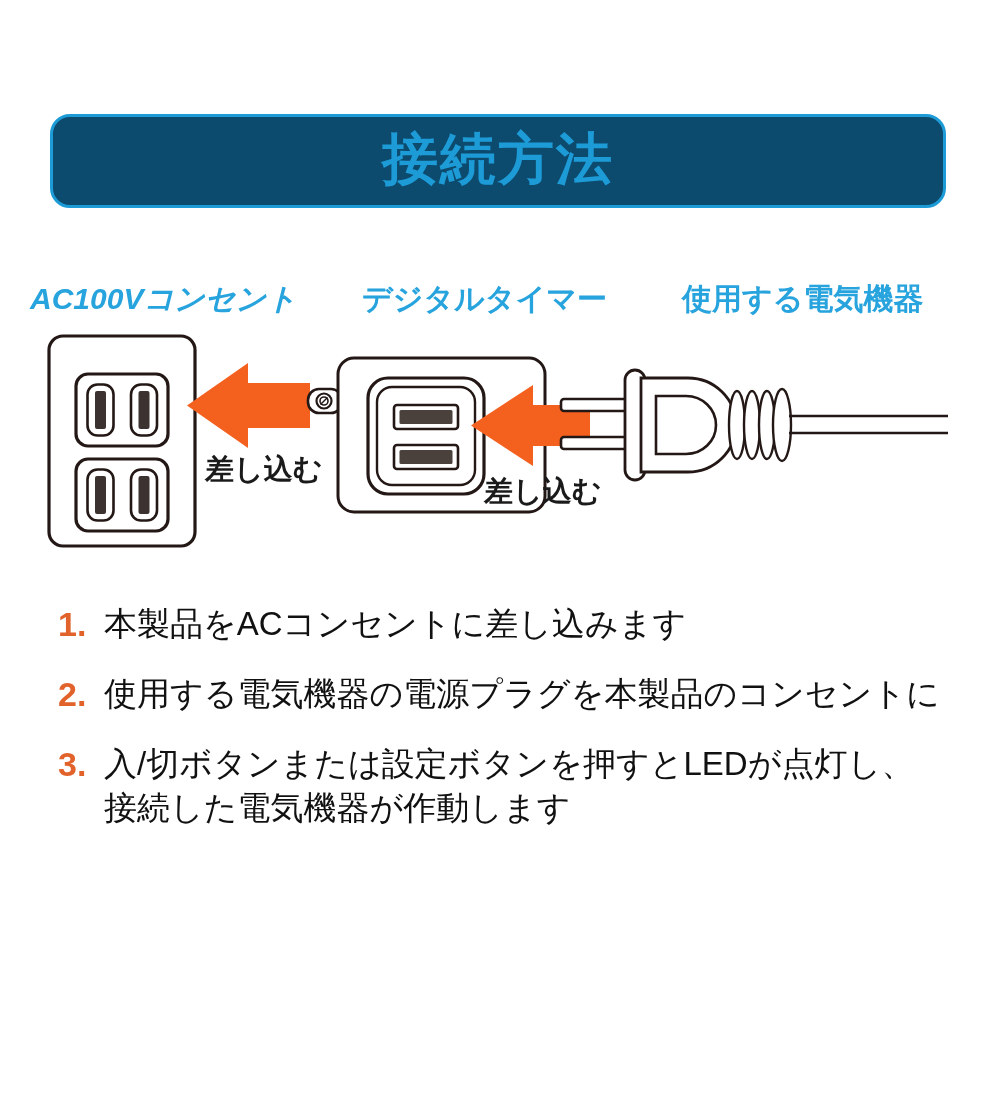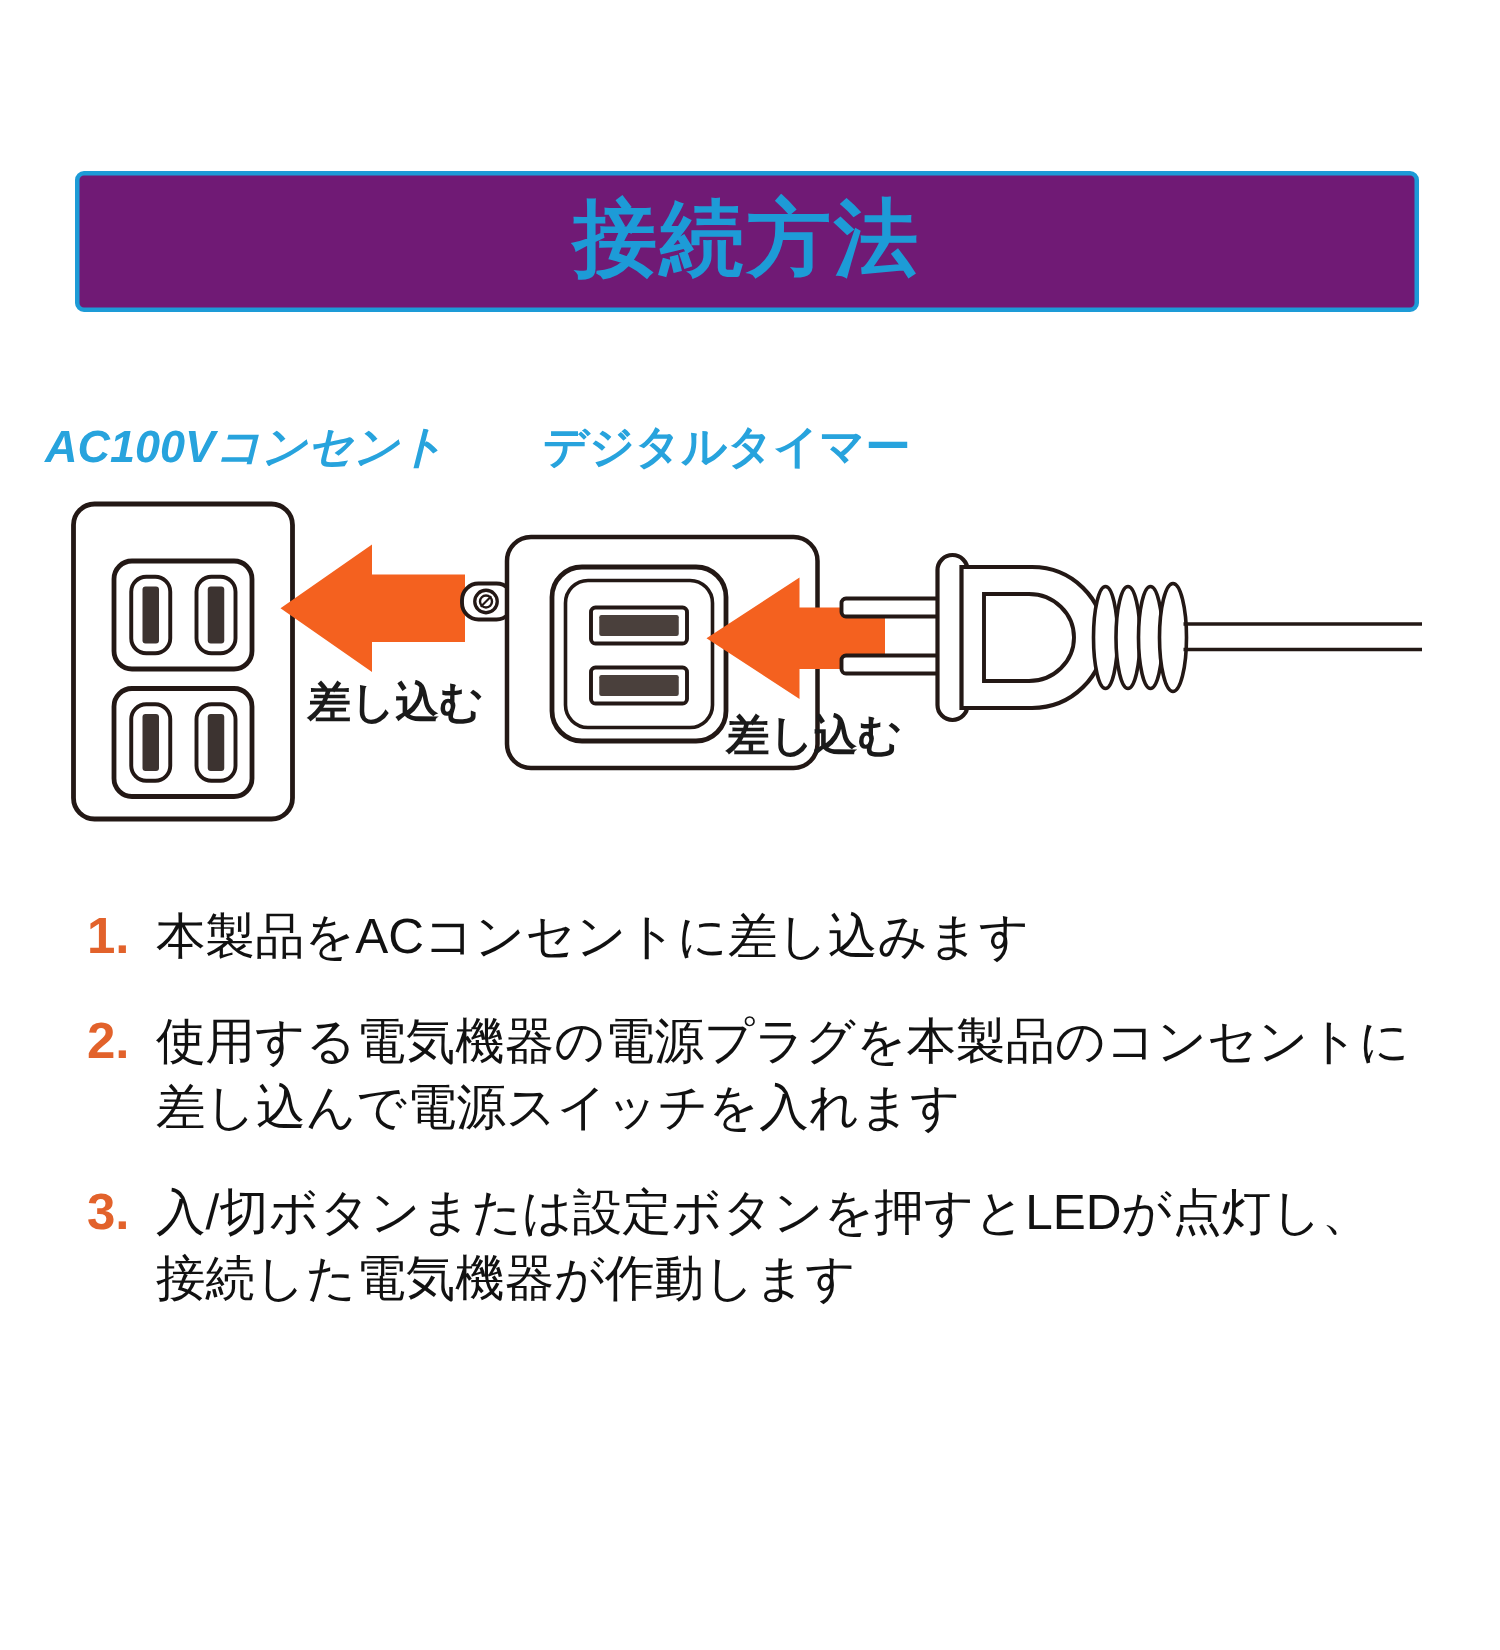--- a/index.html
+++ b/index.html
@@ -24,23 +24,23 @@
   }
 
   
   #title-banner {
     position: absolute;
     left: 50px;
     top: 114px;
     width: 896px;
     height: 94px;
     border: 3px solid #1d9bd7;
-    border-radius: 6px;
+    border-radius: 20px;
     box-sizing: border-box;
-    background: #701a75;
+    background: #0c4a6e;
   }
   #title-text {
     position: absolute;
     left: 0; top: 0;
     width: 100%;
     height: 100%;
     display: flex;
     align-items: center;
     justify-content: center;
     color: #1d9bd7;
@@ -124,20 +124,21 @@
 <body>
 
 <div id="page">
 
   <div id="title-banner">
     <div id="title-text">接続方法</div>
   </div>
 
   <div class="diagram-label" id="label-outlet">AC100Vコンセント</div>
   <div class="diagram-label" id="label-timer">デジタルタイマー</div>
+  <div class="diagram-label" id="label-device">使用する電気機器</div>
 
   <div id="diagram">
     <svg width="1000" height="250" viewBox="0 0 1000 250" xmlns="http://www.w3.org/2000/svg">
 
       <g>
 
         <rect x="49" y="16" width="146" height="210" rx="14" ry="14" fill="#ffffff" stroke="#231815" stroke-width="3.2"></rect>
 
         <rect x="76" y="54" width="92" height="72" rx="12" ry="12" fill="#ffffff" stroke="#231815" stroke-width="3.2"></rect>
 
@@ -215,21 +216,20 @@
       <div class="step-num">1.</div>
       <div class="step-body">
         <div class="step-line">本製品をACコンセントに差し込みます</div>
       </div>
     </div>
 
     <div class="step">
       <div class="step-num">2.</div>
       <div class="step-body">
         <div class="step-line">使用する電気機器の電源プラグを本製品のコンセントに</div>
-        <div class="step-line">差し込んで電源スイッチを入れます</div>
       </div>
     </div>
 
     <div class="step">
       <div class="step-num">3.</div>
       <div class="step-body">
         <div class="step-line">入/切ボタンまたは設定ボタンを押すとLEDが点灯し、</div>
         <div class="step-line">接続した電気機器が作動します</div>
       </div>
     </div>

